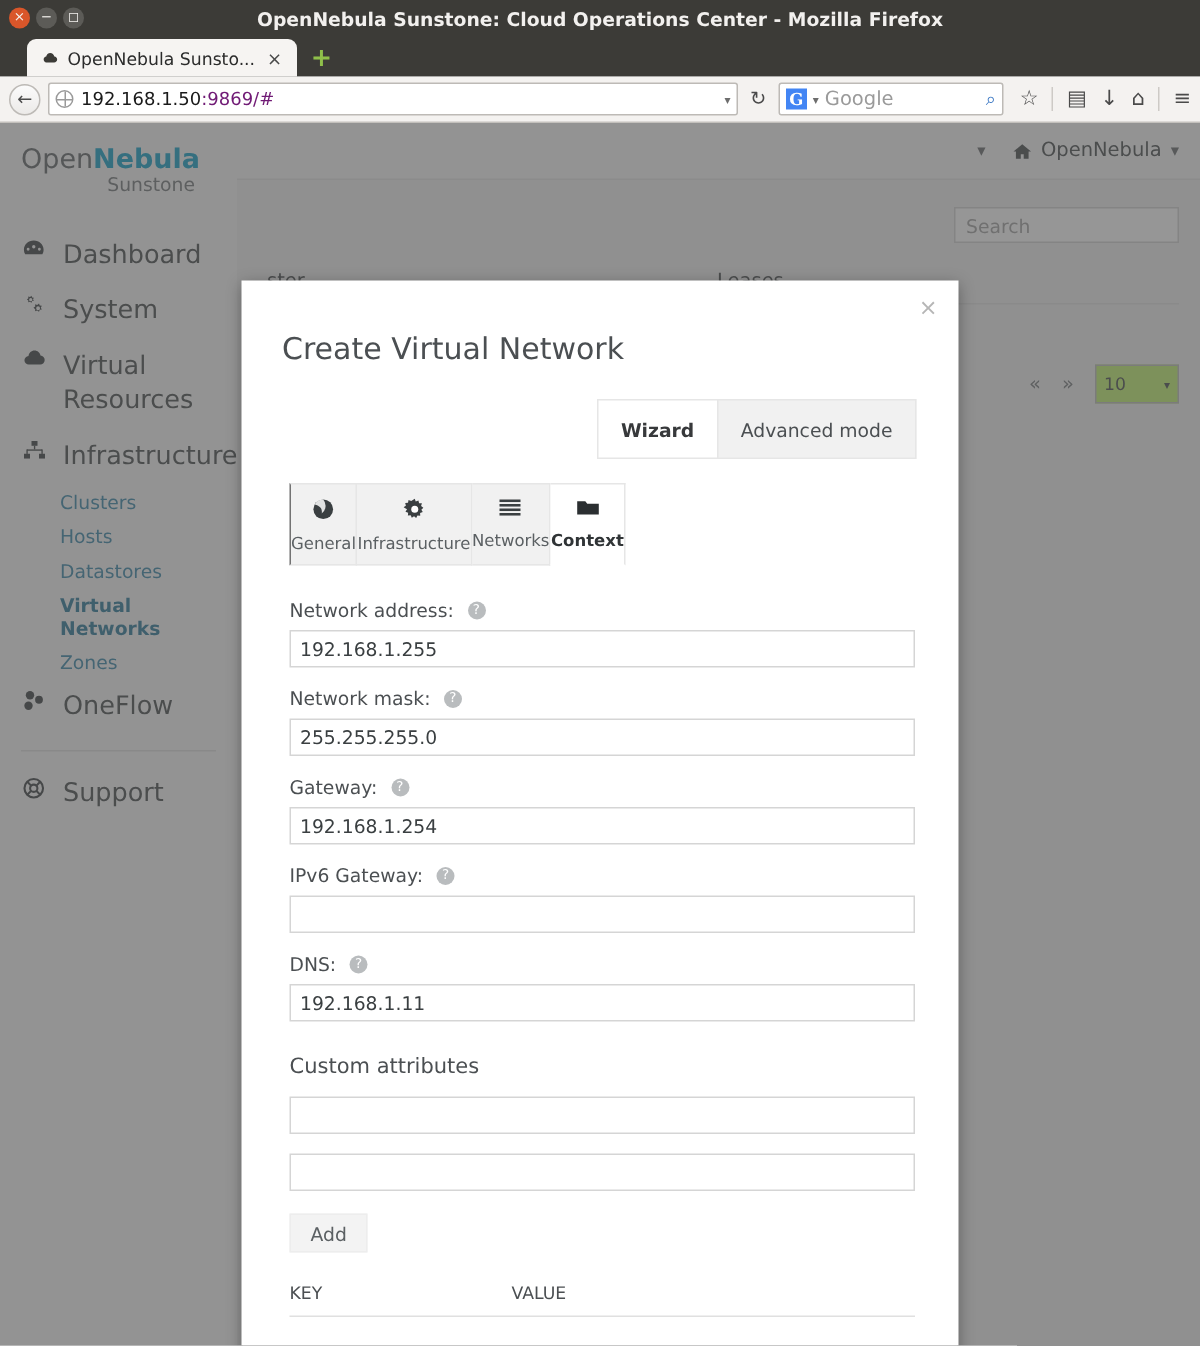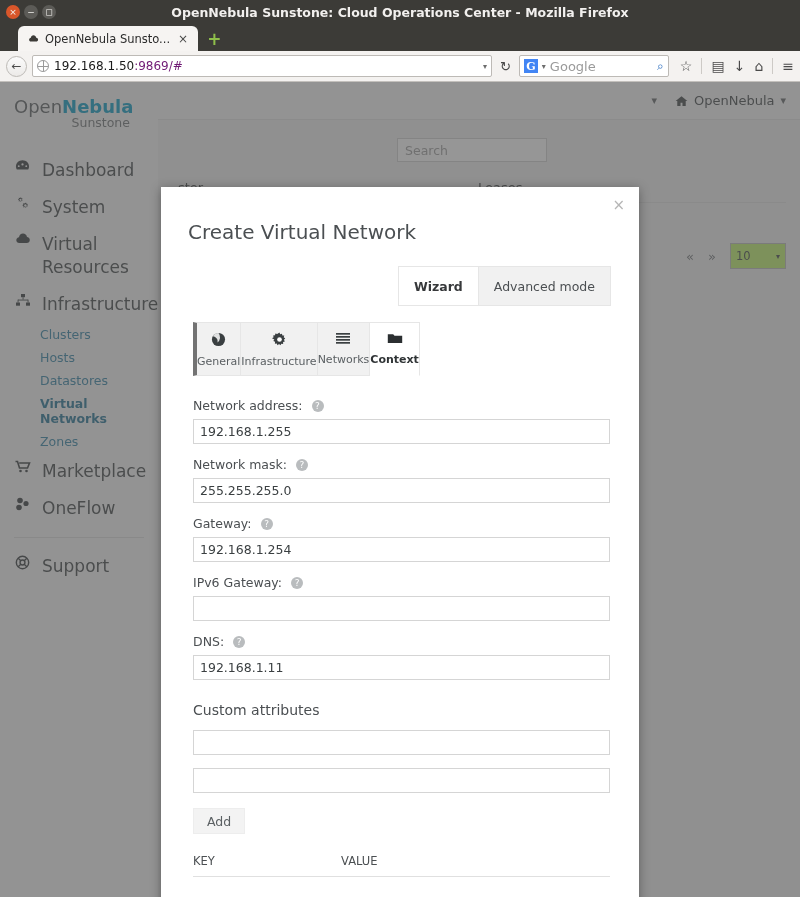--- a/index.html
+++ b/index.html
@@ -189,21 +189,21 @@
   .app-header {
     height: 38px;
     display:flex; align-items:center; justify-content:flex-end;
     gap: 18px; padding-right: 14px;
     border-bottom: 1px solid #e2e2e2;
     background: #f7f7f7;
   }
   .hdr-caret { font-size: 11px; color: #5c6063; }
   .hdr-user { display:flex; align-items:center; gap:6px; font-size:13px; color:#3a3f41; }
   .toolbar-row {
-    display:flex; justify-content:center; padding: 18px 14px 0 0;
+    display:flex; justify-content:flex-end; padding: 18px 14px 0 0;
   }
   .search-box {
     width: 150px; height: 24px;
     border: 1px solid #cfcfcf; background:#fff;
     display:flex; align-items:center; padding:0 7px;
     font-size: 12.5px; color:#9b9b9b;
   }
   .table-head {
     display: flex;
     margin: 18px 14px 0 20px;
@@ -280,21 +280,21 @@
   }
   .wtab {
     flex: 1;
     background: #f1f1f1;
     border: 1px solid #e6e6e6;
     border-left: none;
     padding: 9px 0 7px 0;
     text-align: center;
     cursor: pointer;
   }
-  .wtab:first-child { border-left: 4px solid #737373; }
+  .wtab:first-child { border-left: 1px solid #737373; }
   .wtab.active { background:#ffffff; border-bottom-color:#ffffff; }
   .wtab .ti { font-size: 14px; color: #3a3f41; line-height: 1.1; display:block; }
   .wtab .tl { font-size: 11px; color: #5b6063; margin-top: 5px; display:block; white-space:nowrap;}
   .wtab.active .tl { font-weight: bold; color: #303436; }
 
   .form { padding: 22px 29px 0 32px; }
   .field { margin-bottom: 13px; }
   .field label {
     display: flex; align-items: center; gap: 9px;
     font-size: 12.5px; color: #4b4f52;
@@ -446,30 +446,20 @@
       </div>
 
       <div class="subitem">Clusters</div>
       <div class="subitem">Hosts</div>
       <div class="subitem">Datastores</div>
       <div class="subitem active">Virtual Networks</div>
       <div class="subitem">Zones</div>
 
       <div class="navitem">
         <span class="ico">
-          <svg width="16" height="13" viewBox="0 0 16 13">
-              <path d="M0.5 1.5h2l2 6.5h8l2-5H4.2" stroke="#2f3436" stroke-width="1.6" fill="none"></path>
-              <circle cx="5.5" cy="11" r="1.3" fill="#2f3436"></circle>
-              <circle cx="11.5" cy="11" r="1.3" fill="#2f3436"></circle>
-            </svg>
-        </span>
-        <span class="lbl">Marketplace</span>
-      </div>
-      <div class="navitem">
-        <span class="ico">
           <svg width="16" height="14" viewBox="0 0 16 14">
               <circle cx="5" cy="3.5" r="2.8" fill="#2f3436"></circle>
               <circle cx="11" cy="6.5" r="2.6" fill="#2f3436"></circle>
               <circle cx="4" cy="10.5" r="2.8" fill="#2f3436"></circle>
             </svg>
         </span>
         <span class="lbl">OneFlow</span>
       </div>
       <div class="navsep2"></div>
       <div class="navitem">

